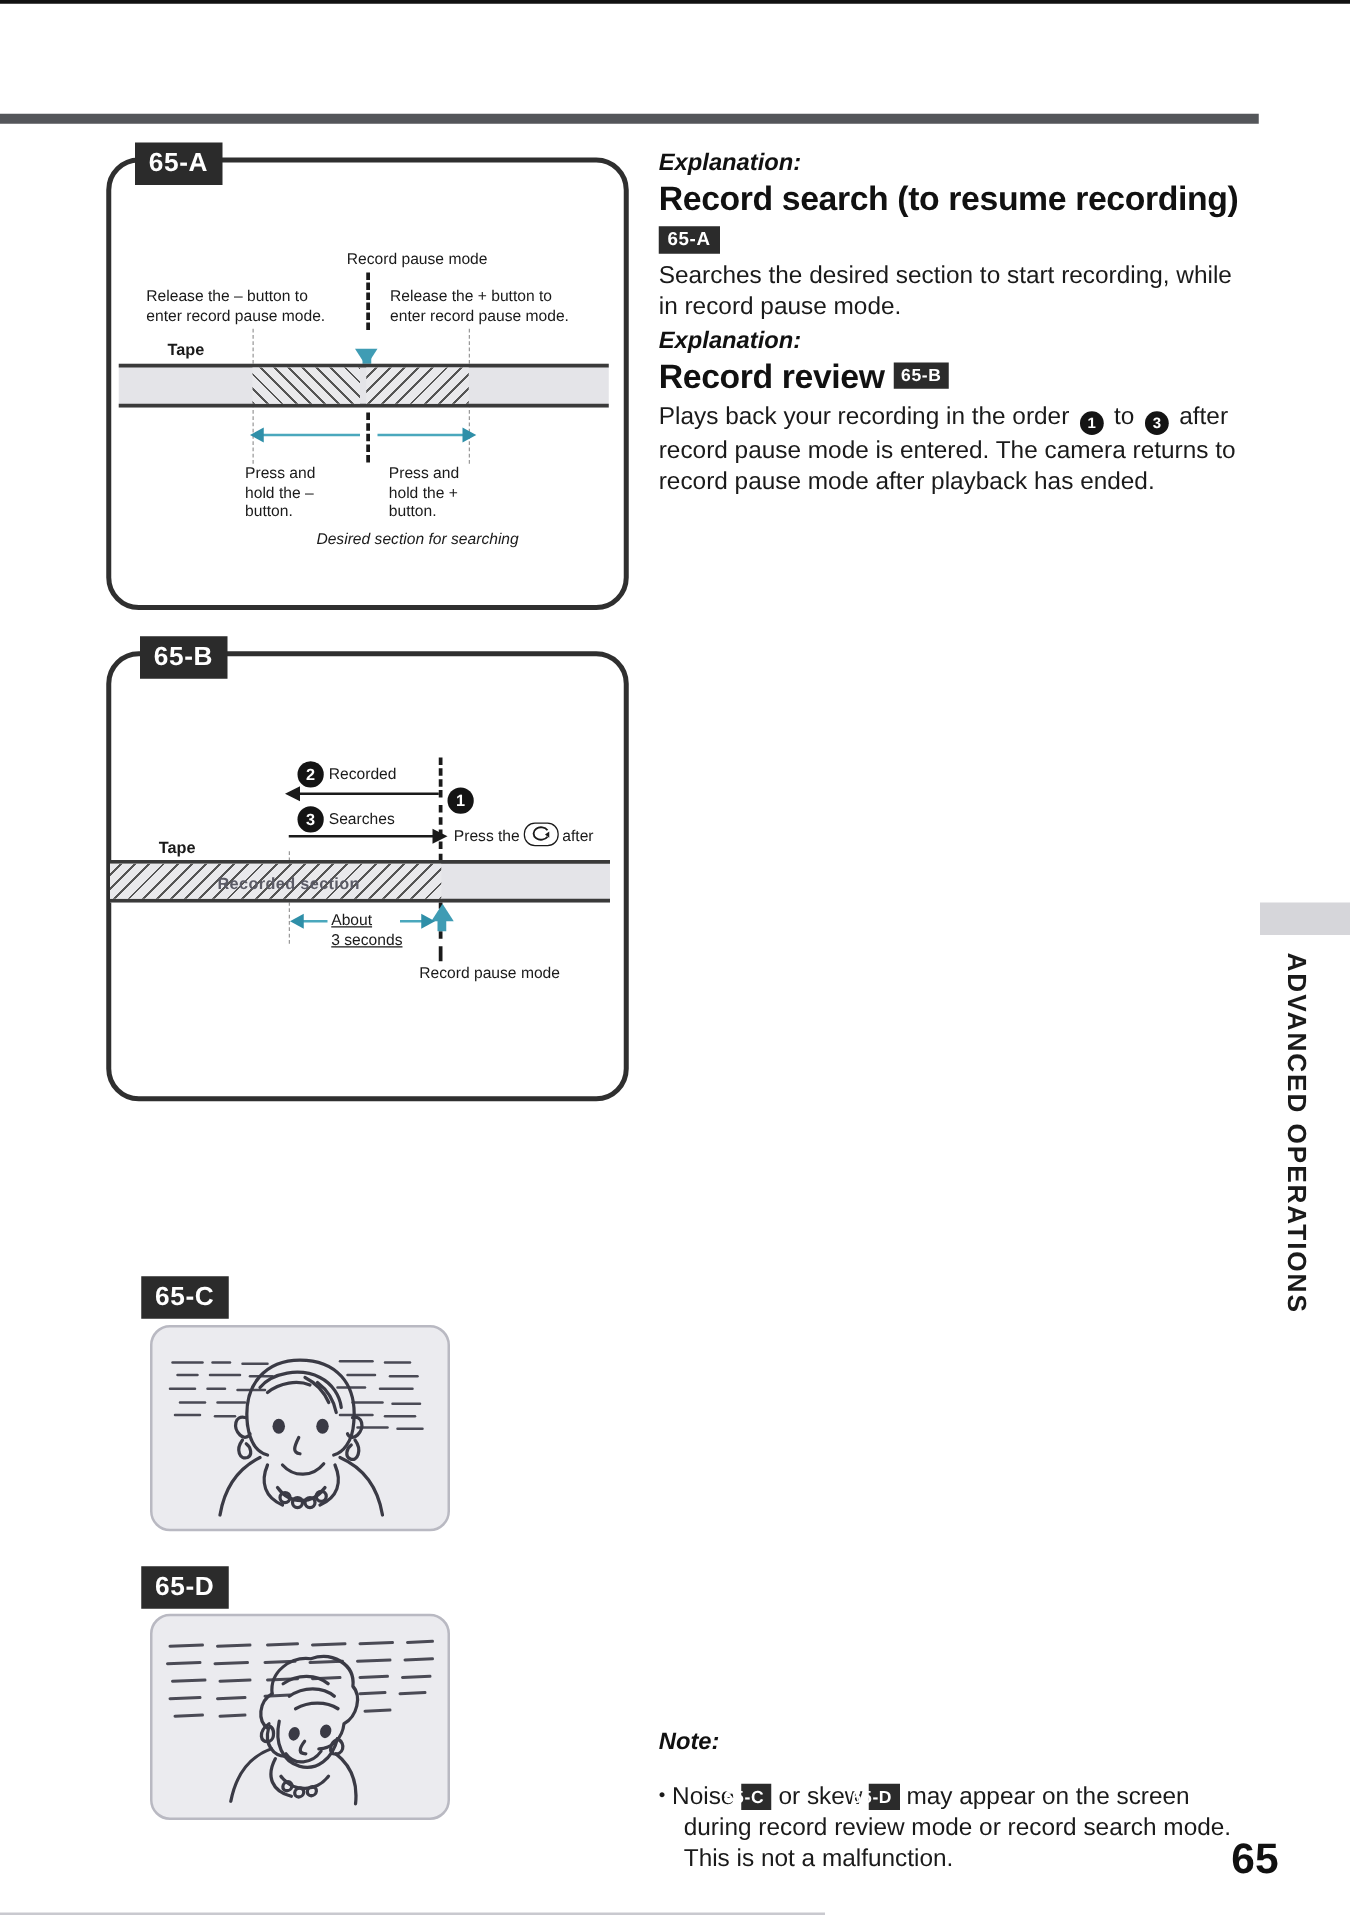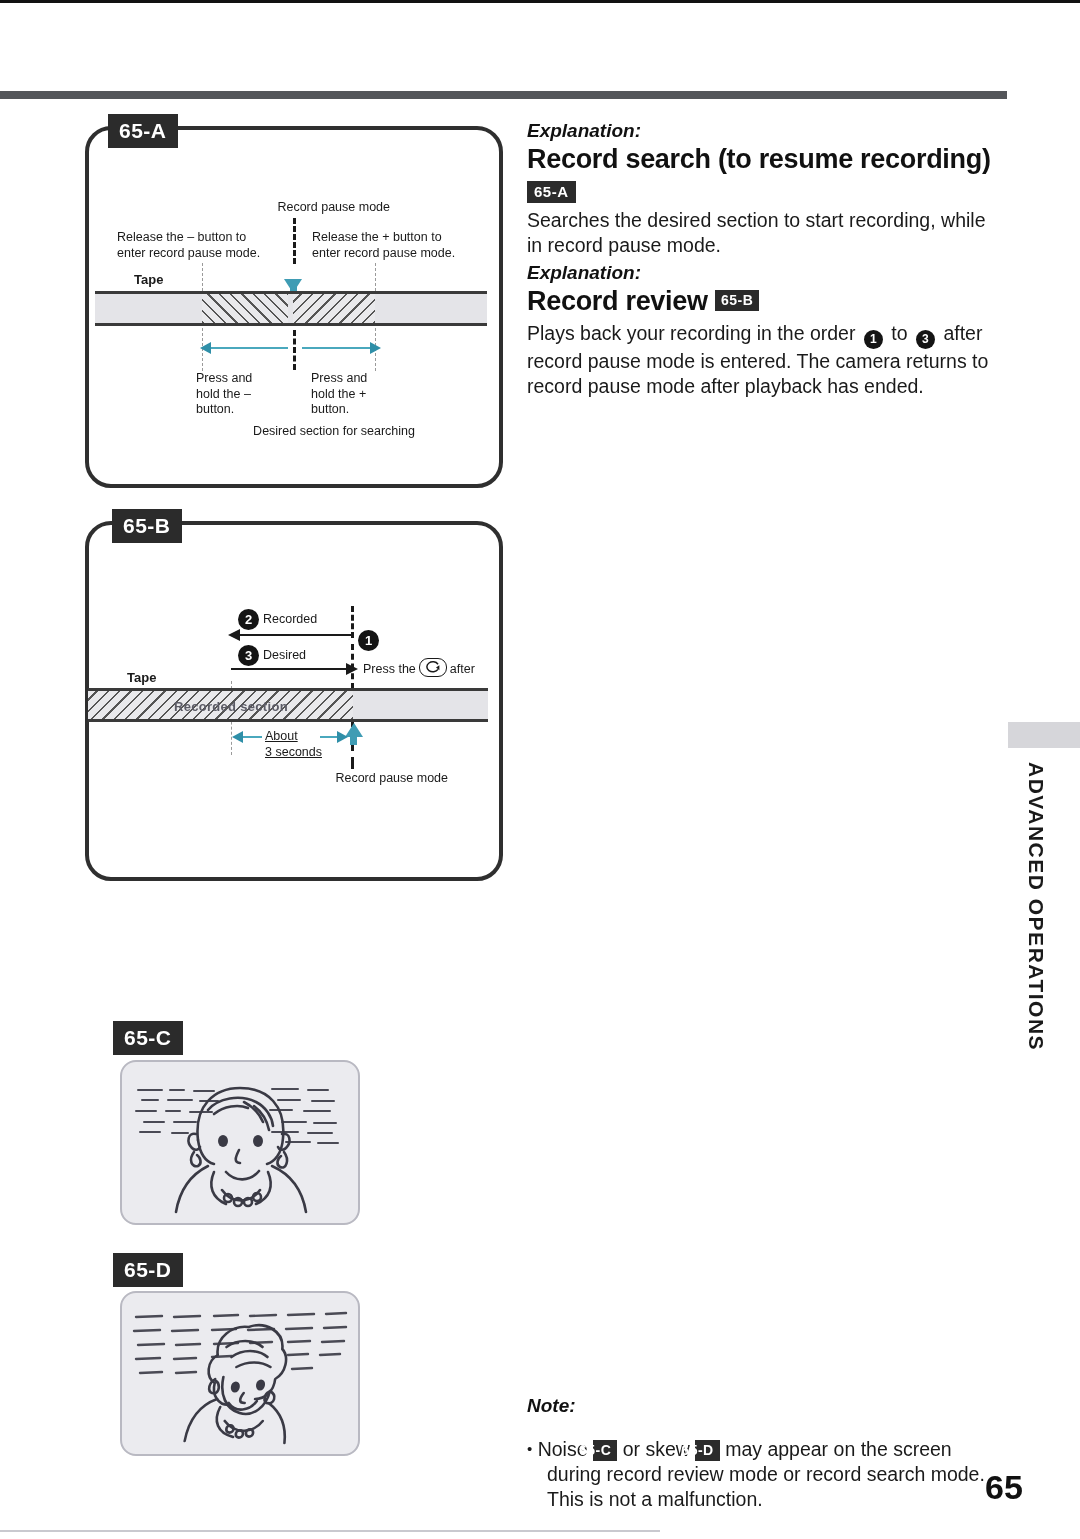--- a/index.html
+++ b/index.html
@@ -247,21 +247,21 @@
     line-height: 1;
     vertical-align: 3px;
     letter-spacing: .5px;
   }
   .inline-tag.sm { font-size: 14px; padding: 3px 6px 4px 6px; vertical-align: 1px; }
 
   
   .note-wrap { position: absolute; left: 527px; top: 1383px; width: 470px; }
   .note-head {
     font-style: italic; font-weight: bold; font-size: 19px;
-    color: #111; margin: 12px 0 4px 0;
+    color: #111; margin: 0 0 4px 0;
   }
   .note-item {
     font-size: 19.5px; line-height: 1.3; color: #1a1a1a;
     padding-left: 20px; text-indent: -20px;
   }
   .bullet { font-size: 15px; vertical-align: 2px; }
 
   
   .screen-tag {
     position: absolute;
@@ -341,32 +341,32 @@
   <div class="teal-line" style="left:302px; top:347px; width:73px;"></div>
   <div class="teal-arrow-r" style="left:370px; top:342px;"></div>
 
   <div class="dlabel" style="left:196px; top:371px; width:95px;">Press and
 hold the –
 button.</div>
   <div class="dlabel" style="left:311px; top:371px; width:95px;">Press and
 hold the +
 button.</div>
 
-  <div class="dlabel center" style="left:175px; top:424px; width:240px;">Desired section for searching</div>
+  <div class="dlabel center" style="left:175px; top:424px; width:240px;font-style:italic;">Desired section for searching</div>
 
   <div class="frame" style="left:85px; top:521px; width:418px; height:360px;"></div>
   <div class="frame-tag tag" style="left:112px; top:509px;">65-B</div>
 
   <div class="step-num" style="left:238px; top:609px;">2</div>
   <div class="dlabel" style="left:263px; top:612px;">Recorded</div>
   <div class="blk-line" style="left:235px; top:634px; width:116px;"></div>
   <div class="blk-arrow-l" style="left:228px; top:629px;"></div>
 
   <div class="step-num" style="left:238px; top:645px;">3</div>
-  <div class="dlabel" style="left:263px; top:648px;">Desired</div>
+  <div class="dlabel" style="left:263px; top:648px;">Searches</div>
   <div class="blk-line" style="left:231px; top:668px; width:118px;"></div>
   <div class="blk-arrow-r" style="left:346px; top:663px;"></div>
 
   <div class="step-num" style="left:358px; top:630px;">1</div>
   <div class="dlabel" style="left:363px; top:658px; white-space:nowrap;">
     <span>Press the</span><span class="btn-glyph">
       <svg width="20" height="14" viewBox="0 0 20 14" aria-hidden="true">
         <path d="M15 4.2 A6 5 0 1 0 15 9.4" fill="none" stroke="#1a1a1a" stroke-width="1.5"></path>
         <path d="M13 7.5 L16.4 10.2 L16.4 5.2 Z" fill="#1a1a1a"></path>
       </svg>

